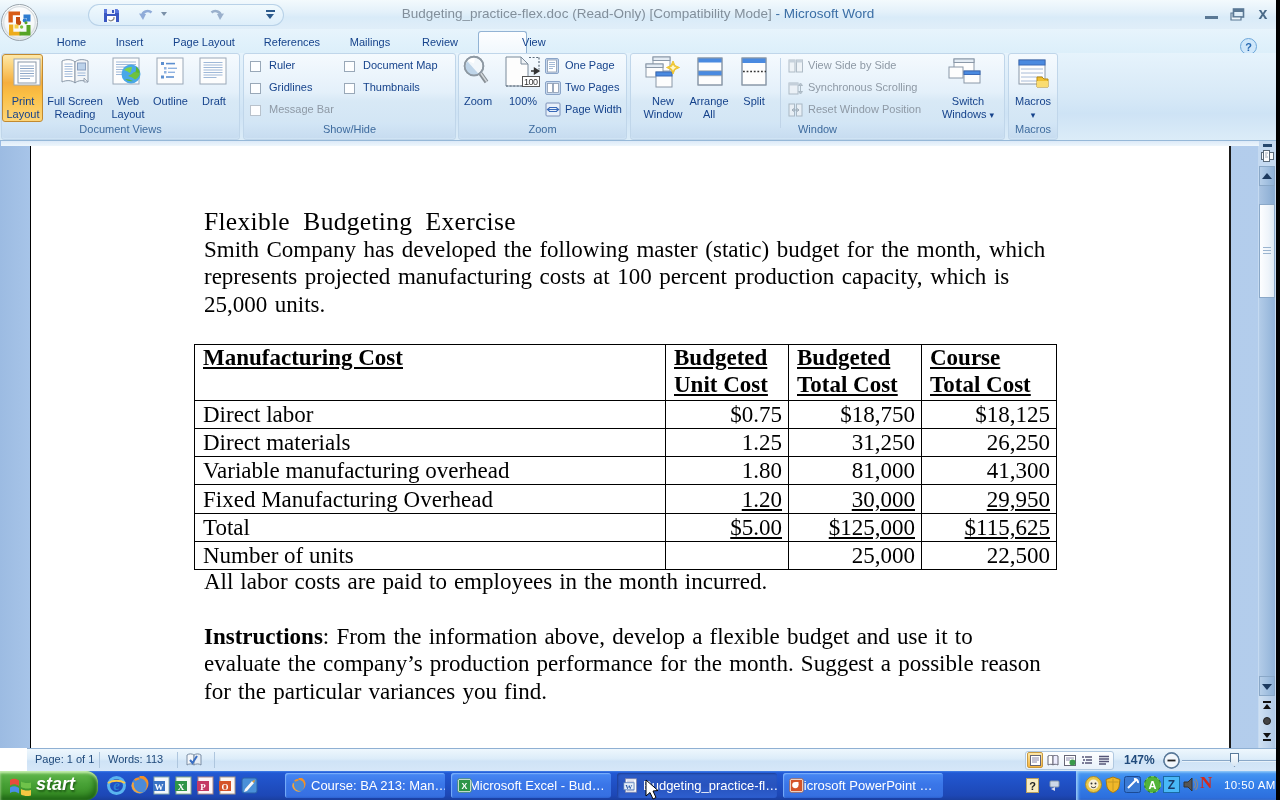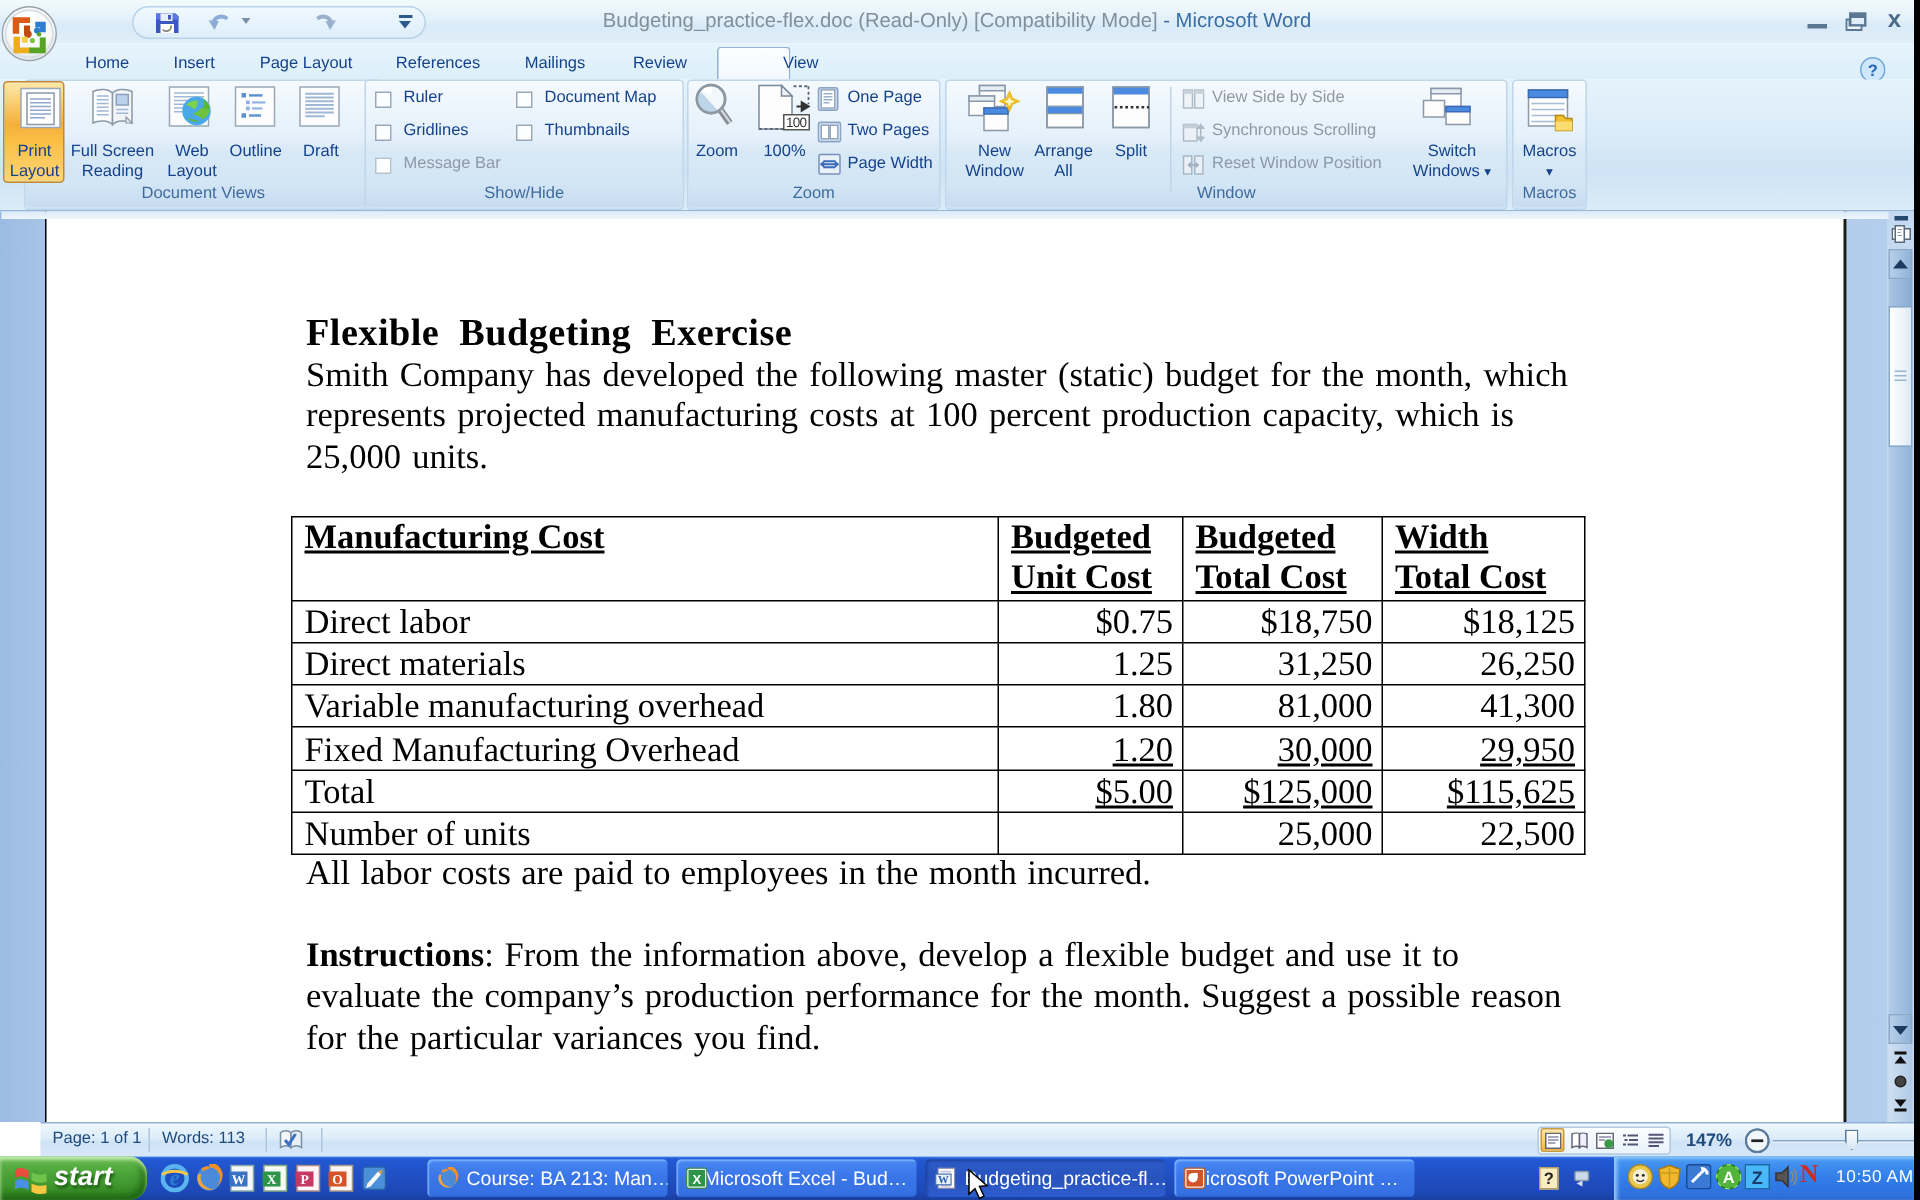--- a/index.html
+++ b/index.html
@@ -128,21 +128,21 @@
 <div class="tabt" style="left:339px;width:62px;">Mailings</div>
 <div class="tabt" style="left:411px;width:58px;">Review</div>
 <div class="abs" id="viewtab" style="left:478px;top:31px;width:49px;">View</div>
 
 <svg class="abs" style="left:1240px;top:38px" width="17" height="17" viewBox="0 0 17 17">
   <circle cx="8.5" cy="8.5" r="8" fill="#cfe7fa" stroke="#6ca6d9"></circle>
   <text x="8.5" y="12.5" font-size="11" font-weight="bold" fill="#2567b0" text-anchor="middle" font-family="Liberation Sans">?</text>
 </svg>
 <div class="abs" id="ribbon"></div>
 
-<div class="rgroup" style="left:16px;top:53px;width:239px;padding-left:47px;">
+<div class="rgroup" style="left:1px;top:53px;width:239px;padding-left:47px;">
   <div class="rglabel">Document Views</div>
 </div>
 
 <div class="abs" style="left:2px;top:54px;width:41px;height:68px;border-radius:3px;border:1px solid #c28a30;background:linear-gradient(#fde8a9 0%,#fbd178 18%,#f5ae3d 42%,#fbbf44 60%,#fdd578 100%);"></div>
 <svg class="abs" style="left:13px;top:58px" width="28" height="28" viewBox="0 0 28 28">
   <rect x="1" y="1" width="26" height="26" fill="#fdfdfd" stroke="#9aa8b8"></rect>
   <rect x="5" y="4" width="18" height="21" fill="#fff" stroke="#8a98a8"></rect>
   <g stroke="#8fa8c8" stroke-width="1">
       <path d="M7 8h14M7 10.5h14M7 13h14M7 15.5h14M7 18h14M7 20.5h10"></path>
     </g>
@@ -329,35 +329,35 @@
   <g stroke="#a8bcd8" stroke-width="1">
       <path d="M4 12h22M4 16h22M4 20h22M4 24h16"></path>
     </g>
   <path d="M20 20 h5 l2 2 h4 v8 h-11 Z" fill="#f0c030" stroke="#b88a10"></path>
   <path d="M20 24 h11 v6 h-11 Z" fill="#fadc70"></path>
 </svg>
 <div class="btxt" style="left:1008px;top:95px;width:50px;">Macros<br><span style="font-size:9px;">▾</span></div>
 <div class="abs" id="docarea">
     <div id="page">
   <div class="abs" style="left:-30px;top:0;width:1258px;height:5px;background:linear-gradient(#dceaf8,#eef6fc);z-index:5;"></div>
-  <div class="abs" style="left:173px;top:66px;font-size:25.5px;font-weight:bold;letter-spacing:0.3px;">Flexible&nbsp; Budgeting&nbsp; Exercise</div>
+  <div class="abs" style="left:173px;top:66px;font-size:25.5px;font-weight:normal;letter-spacing:0.3px;">Flexible&nbsp; Budgeting&nbsp; Exercise</div>
   <div class="abs" style="left:173px;top:95px;font-size:23px;line-height:27.4px;word-spacing:1.8px;white-space:nowrap;">Smith Company has developed the following master (static) budget for the month, which<br>represents projected manufacturing costs at 100 percent production capacity, which is<br>25,000 units.</div>
   <table id="btab" style="left:163px;top:203px;">
     <colgroup>
           <col style="width:471px">
           <col style="width:123px">
           <col style="width:133px">
           <col style="width:135px">
         </colgroup>
     <tbody>
           <tr style="height:56px;" class="hrow">
       <td><u>Manufacturing Cost</u></td>
       <td><u>Budgeted</u><br><u>Unit Cost</u></td>
       <td><u>Budgeted</u><br><u>Total Cost</u></td>
-      <td><u>Width</u><br><u>Total Cost</u></td>
+      <td><u>Course</u><br><u>Total Cost</u></td>
     </tr>
     <tr style="height:28px;">
             <td>Direct labor</td>
             <td class="n">$0.75</td>
             <td class="n">$18,750</td>
             <td class="n">$18,125</td>
           </tr>
     <tr style="height:28px;">
             <td>Direct materials</td>
             <td class="n">1.25</td>

